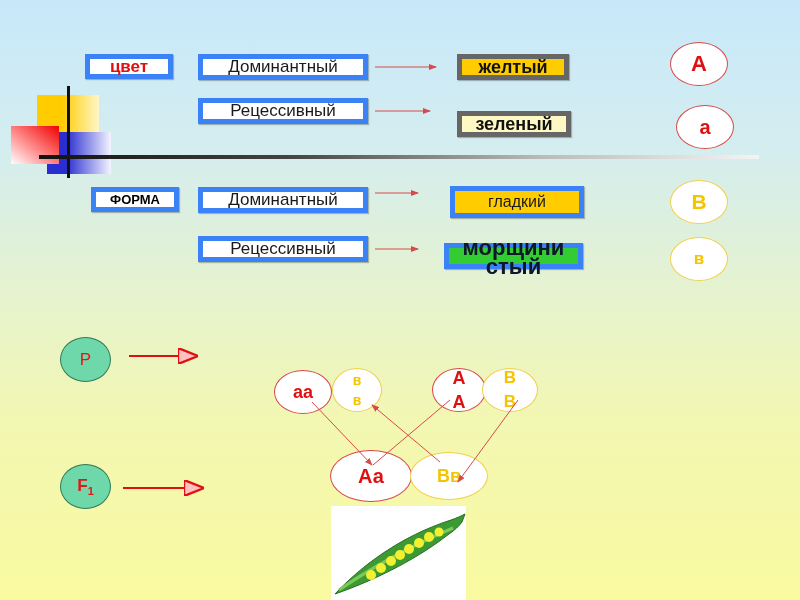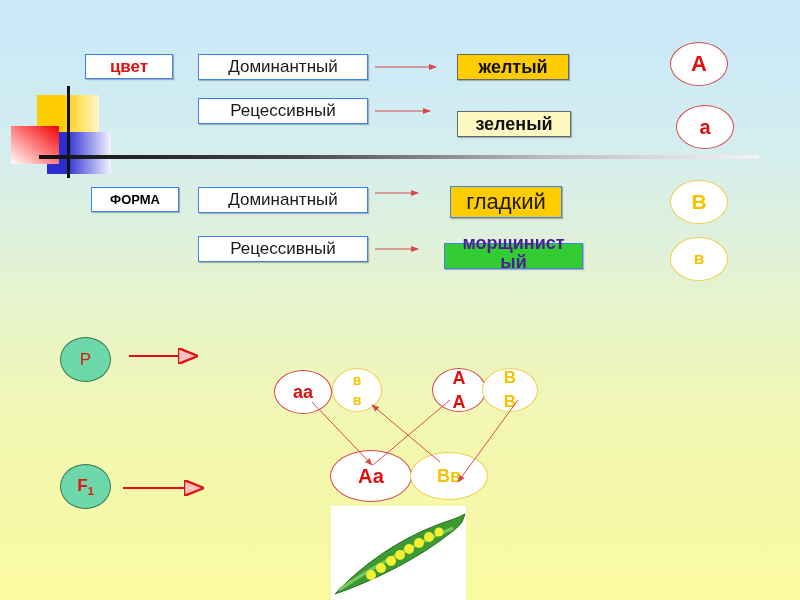--- a/index.html
+++ b/index.html
@@ -4,21 +4,21 @@
   <style>
     html, body { margin: 0; padding: 0; }
     body {
       width: 800px; height: 600px; position: relative; overflow: hidden;
       background: linear-gradient(to bottom, #c8e8fa 0%, #d4edef 25%, #e3f2d4 45%, #f2f7b2 70%, #fafaa0 100%);
       font-family: "Liberation Sans", sans-serif;
     }
     .abs { position: absolute; }
     .box {
       position: absolute; box-sizing: border-box;
-      border: 1px solid #3b82f6; background: #ffffff;
+      border: 5px solid #3b82f6; background: #ffffff;
       display: flex; align-items: center; justify-content: center;
       font-size: 17px; color: #1a1a1a; box-shadow: 1px 1px 1px rgba(0,0,0,0.25);
     }
     .label-box { font-weight: bold; }
     .trait-box { font-weight: bold; font-size: 18px; color: #111; border-color: #666; }
     .ellipse {
       position: absolute; box-sizing: border-box; border-radius: 50%;
       background: #ffffff; display: flex; align-items: center; justify-content: center;
       font-weight: bold;
     }
@@ -63,25 +63,25 @@
 
 <div class="box label-box" style="left:91px;top:187px;width:88px;height:25px;font-size:13px;">
   <span style="color:#000000;">ФОРМА</span>
 </div>
 <div class="box" style="left:198px;top:187px;width:170px;height:26px;">
   <span>Доминантный</span>
 </div>
 <div class="box" style="left:198px;top:236px;width:170px;height:26px;">
   <span>Рецессивный</span>
 </div>
-<div class="box" style="left:450px;top:186px;width:112px;height:32px;background:#ffcc00;font-size:22px;">
+<div class="box" style="left:450px;top:186px;width:134px;height:32px;background:#ffcc00;font-size:16px;">
   <span>гладкий</span>
 </div>
 <div class="box" style="left:444px;top:243px;width:139px;height:26px;background:#33cc33;overflow:visible;align-items:flex-start;">
-  <span style="display:block;width:112px;margin-top:-10px;font-weight:bold;font-size:18px;line-height:19px;text-align:center;word-break:break-all;color:#4c1d95;">морщинистый</span>
+  <span style="display:block;width:112px;margin-top:-10px;font-weight:bold;font-size:22px;line-height:19px;text-align:center;word-break:break-all;color:#0f172a;">морщинистый</span>
 </div>
 <div class="ellipse yel-ell" style="left:670px;top:180px;width:58px;height:44px;font-size:21px;">
   <span>В</span>
 </div>
 <div class="ellipse yel-ell" style="left:670px;top:237px;width:58px;height:44px;font-size:17px;">
   <span>в</span>
 </div>
 
 <div class="ellipse teal-ell" style="left:60px;top:337px;width:51px;height:45px;font-size:17px;font-weight:normal;">
   <span>P</span>

